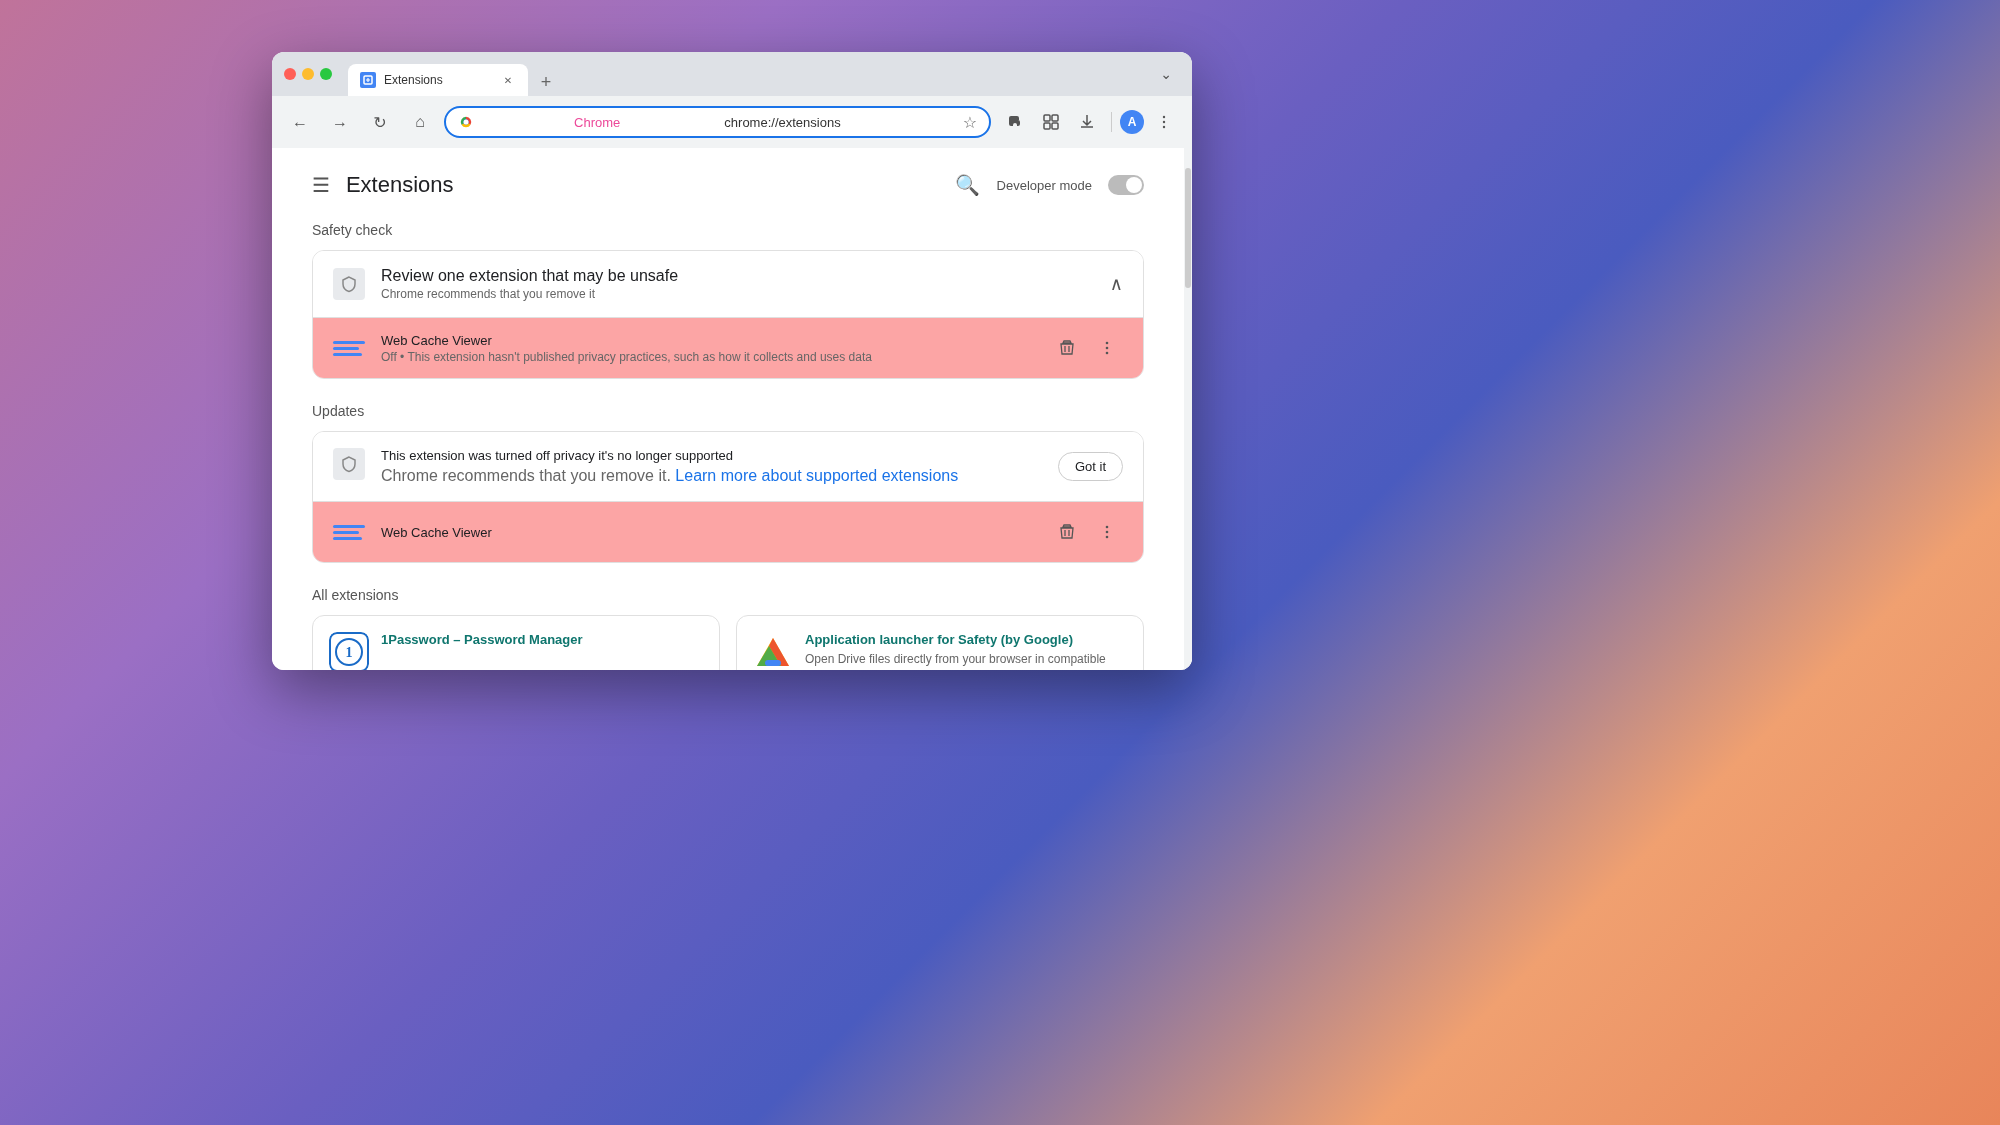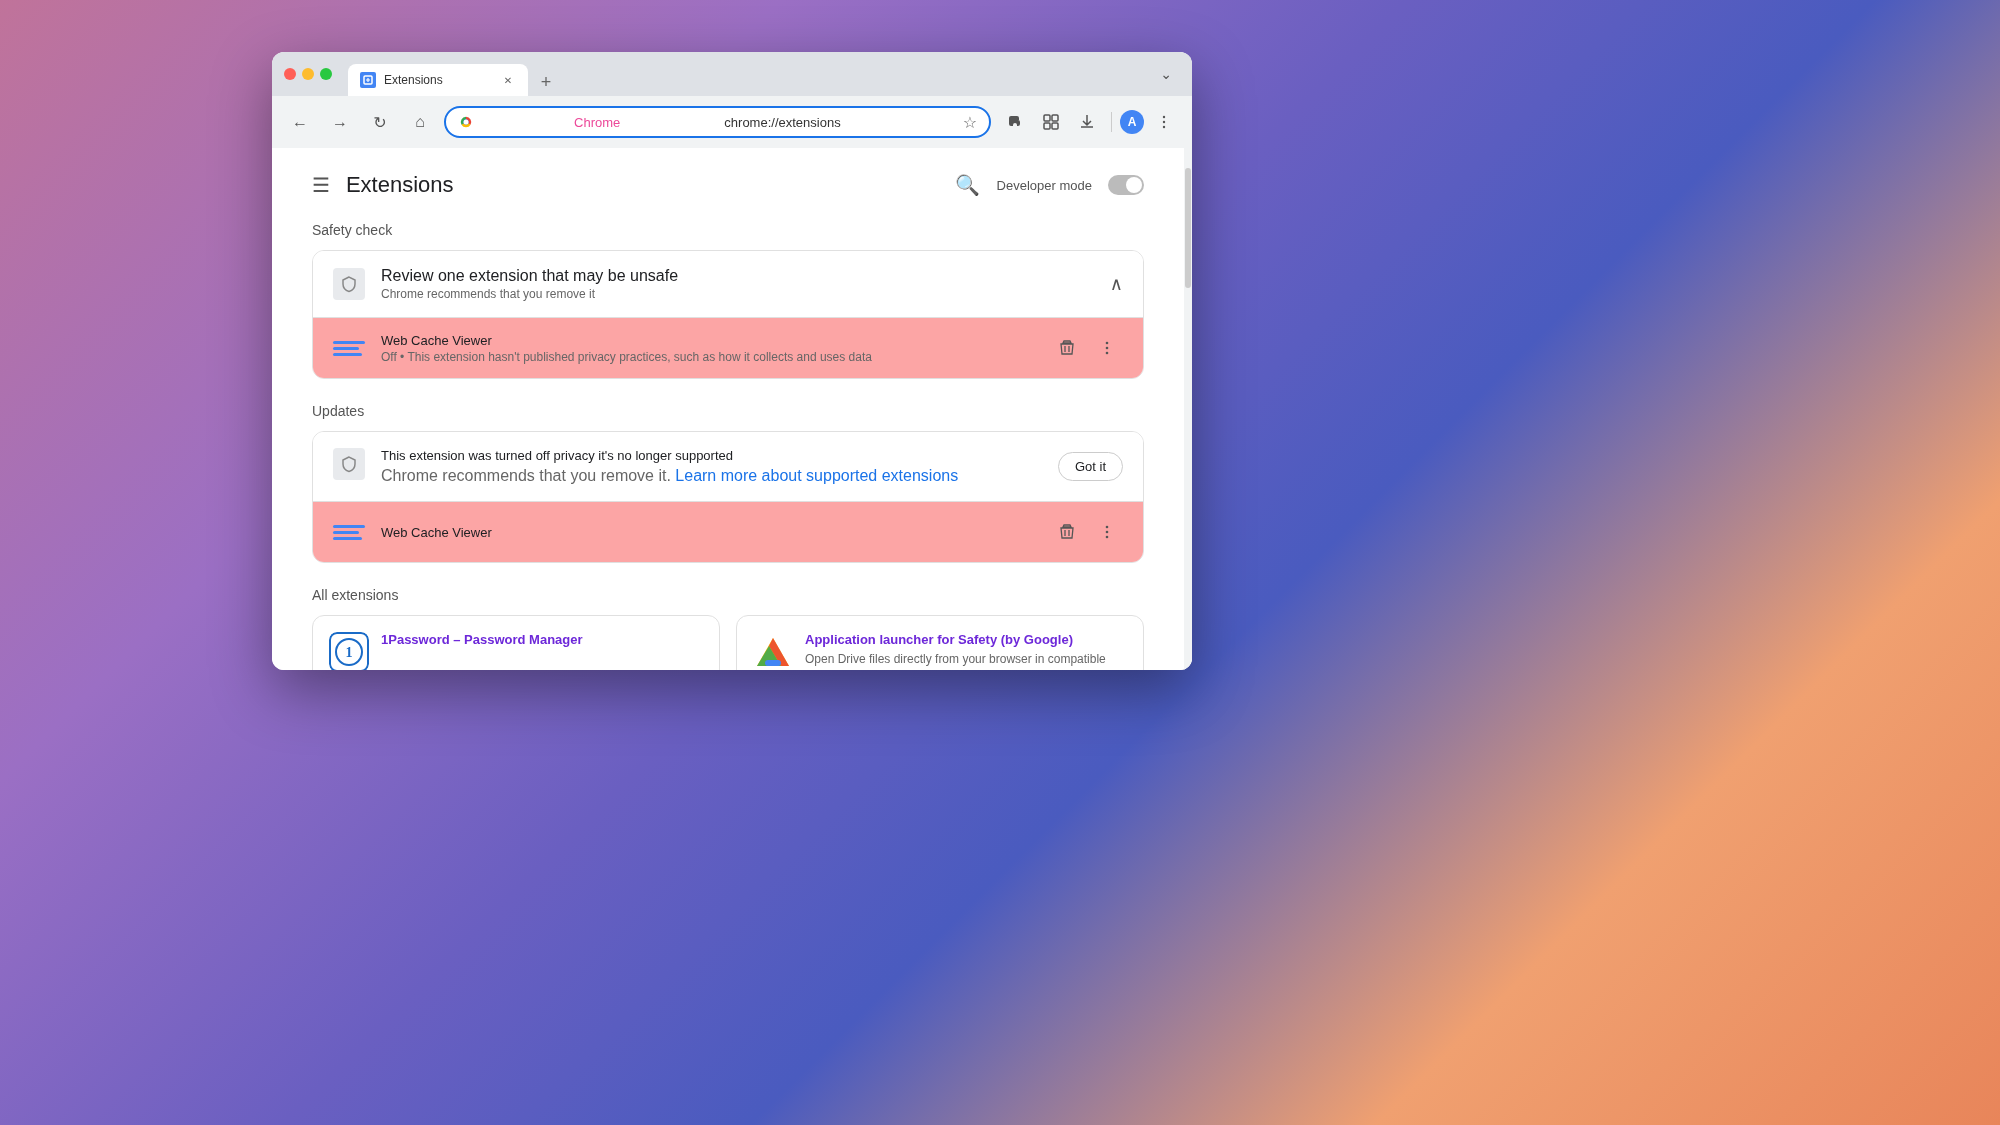--- a/index.html
+++ b/index.html
@@ -504,21 +504,21 @@
       overflow: hidden;
     }
 
     .ext-card-info {
       flex: 1;
     }
 
     .ext-card-name {
       font-size: 13px;
       font-weight: 600;
-      color: #6d28d9;
+      color: #0f766e;
       margin-bottom: 4px;
     }
 
     .ext-card-desc {
       font-size: 12px;
       color: #666;
       line-height: 1.4;
     }
 
     

